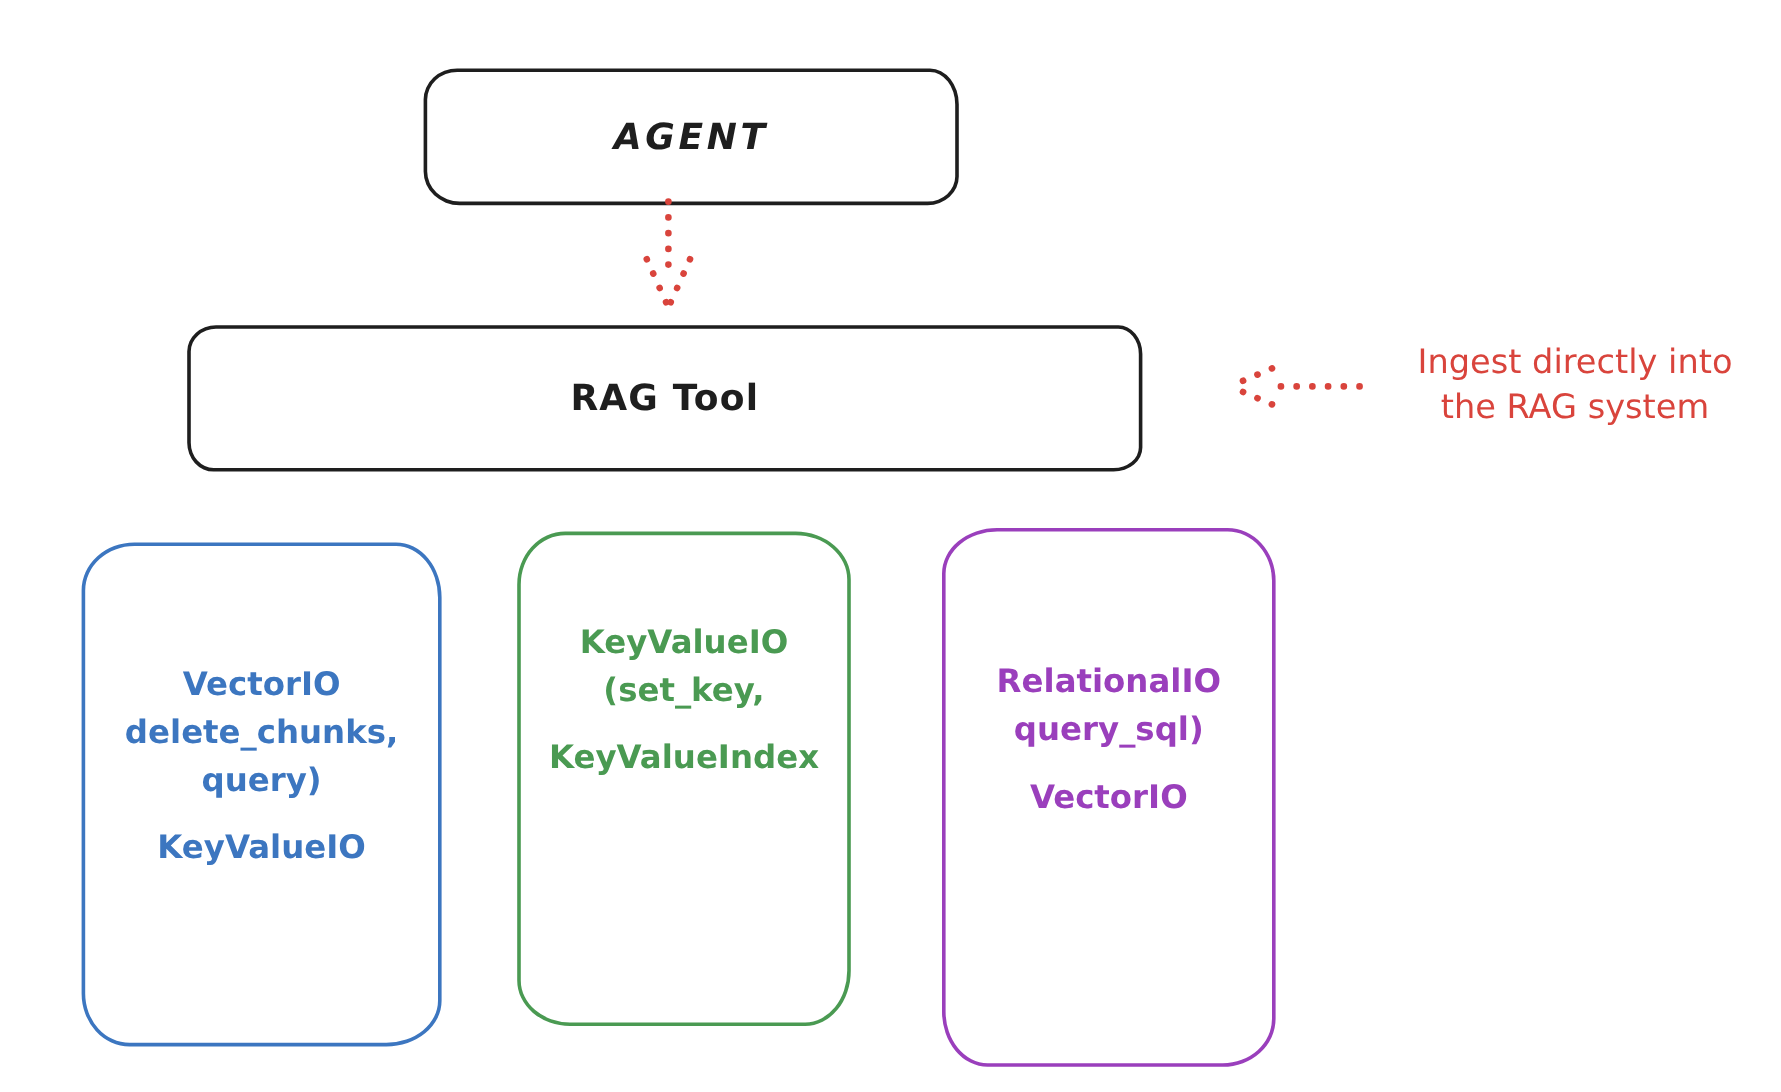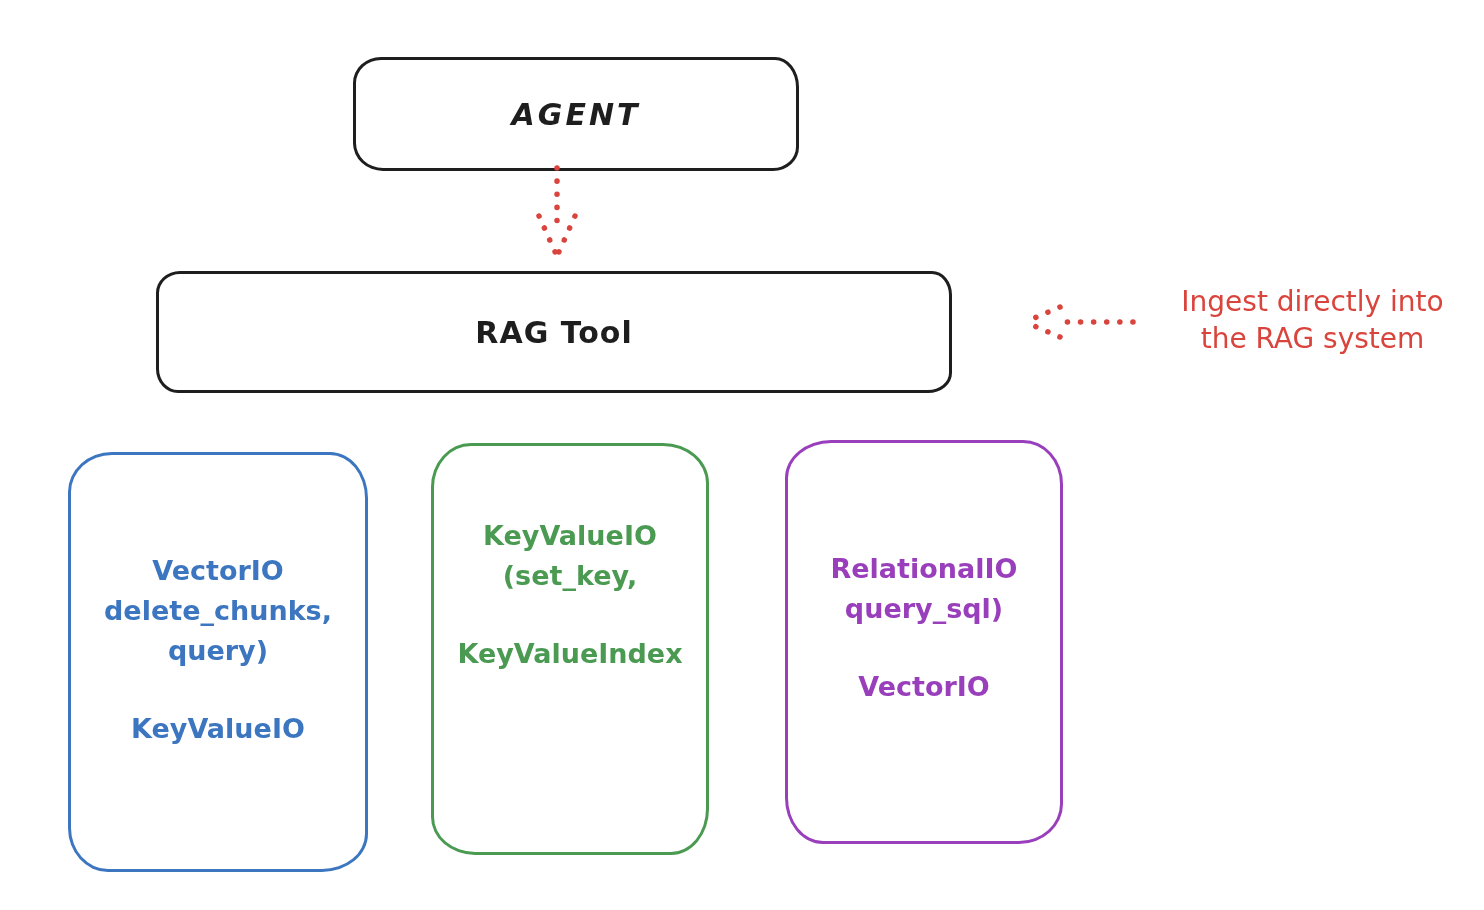--- a/index.html
+++ b/index.html
@@ -47,35 +47,35 @@
   .backend {
     flex-direction: column;
     justify-content: flex-start;
     text-align: center;
     font-size: 27px;
     font-weight: 700;
     line-height: 40px;
     border-width: 3.6px;
     border-style: solid;
   }
-  .backend .gap-label { margin-top: 38px; }
+  .backend .gap-label { margin-top: 16px; }
   .backend-vector {
     left: 68px; top: 452px; width: 300px; height: 420px;
     border-color: #3c76c0; color: #3c76c0;
     border-radius: 44px 38px 46px 40px / 40px 46px 38px 44px;
     padding-top: 96px;
   }
   .backend-keyvalue {
     left: 431px; top: 443px; width: 278px; height: 412px;
     border-color: #4a9a52; color: #4a9a52;
     border-radius: 40px 46px 38px 44px / 44px 40px 46px 38px;
     padding-top: 70px;
   }
   .backend-relational {
-    left: 785px; top: 440px; width: 278px; height: 404px;
+    left: 785px; top: 440px; width: 278px; height: 449px;
     border-color: #9a3fbc; color: #9a3fbc;
     border-radius: 46px 40px 44px 38px / 38px 44px 40px 46px;
     padding-top: 106px;
   }
   
   .annotation {
     position: absolute;
     left: 1145px; top: 283px; width: 335px;
     color: #d9443c;
     font-size: 28px;

